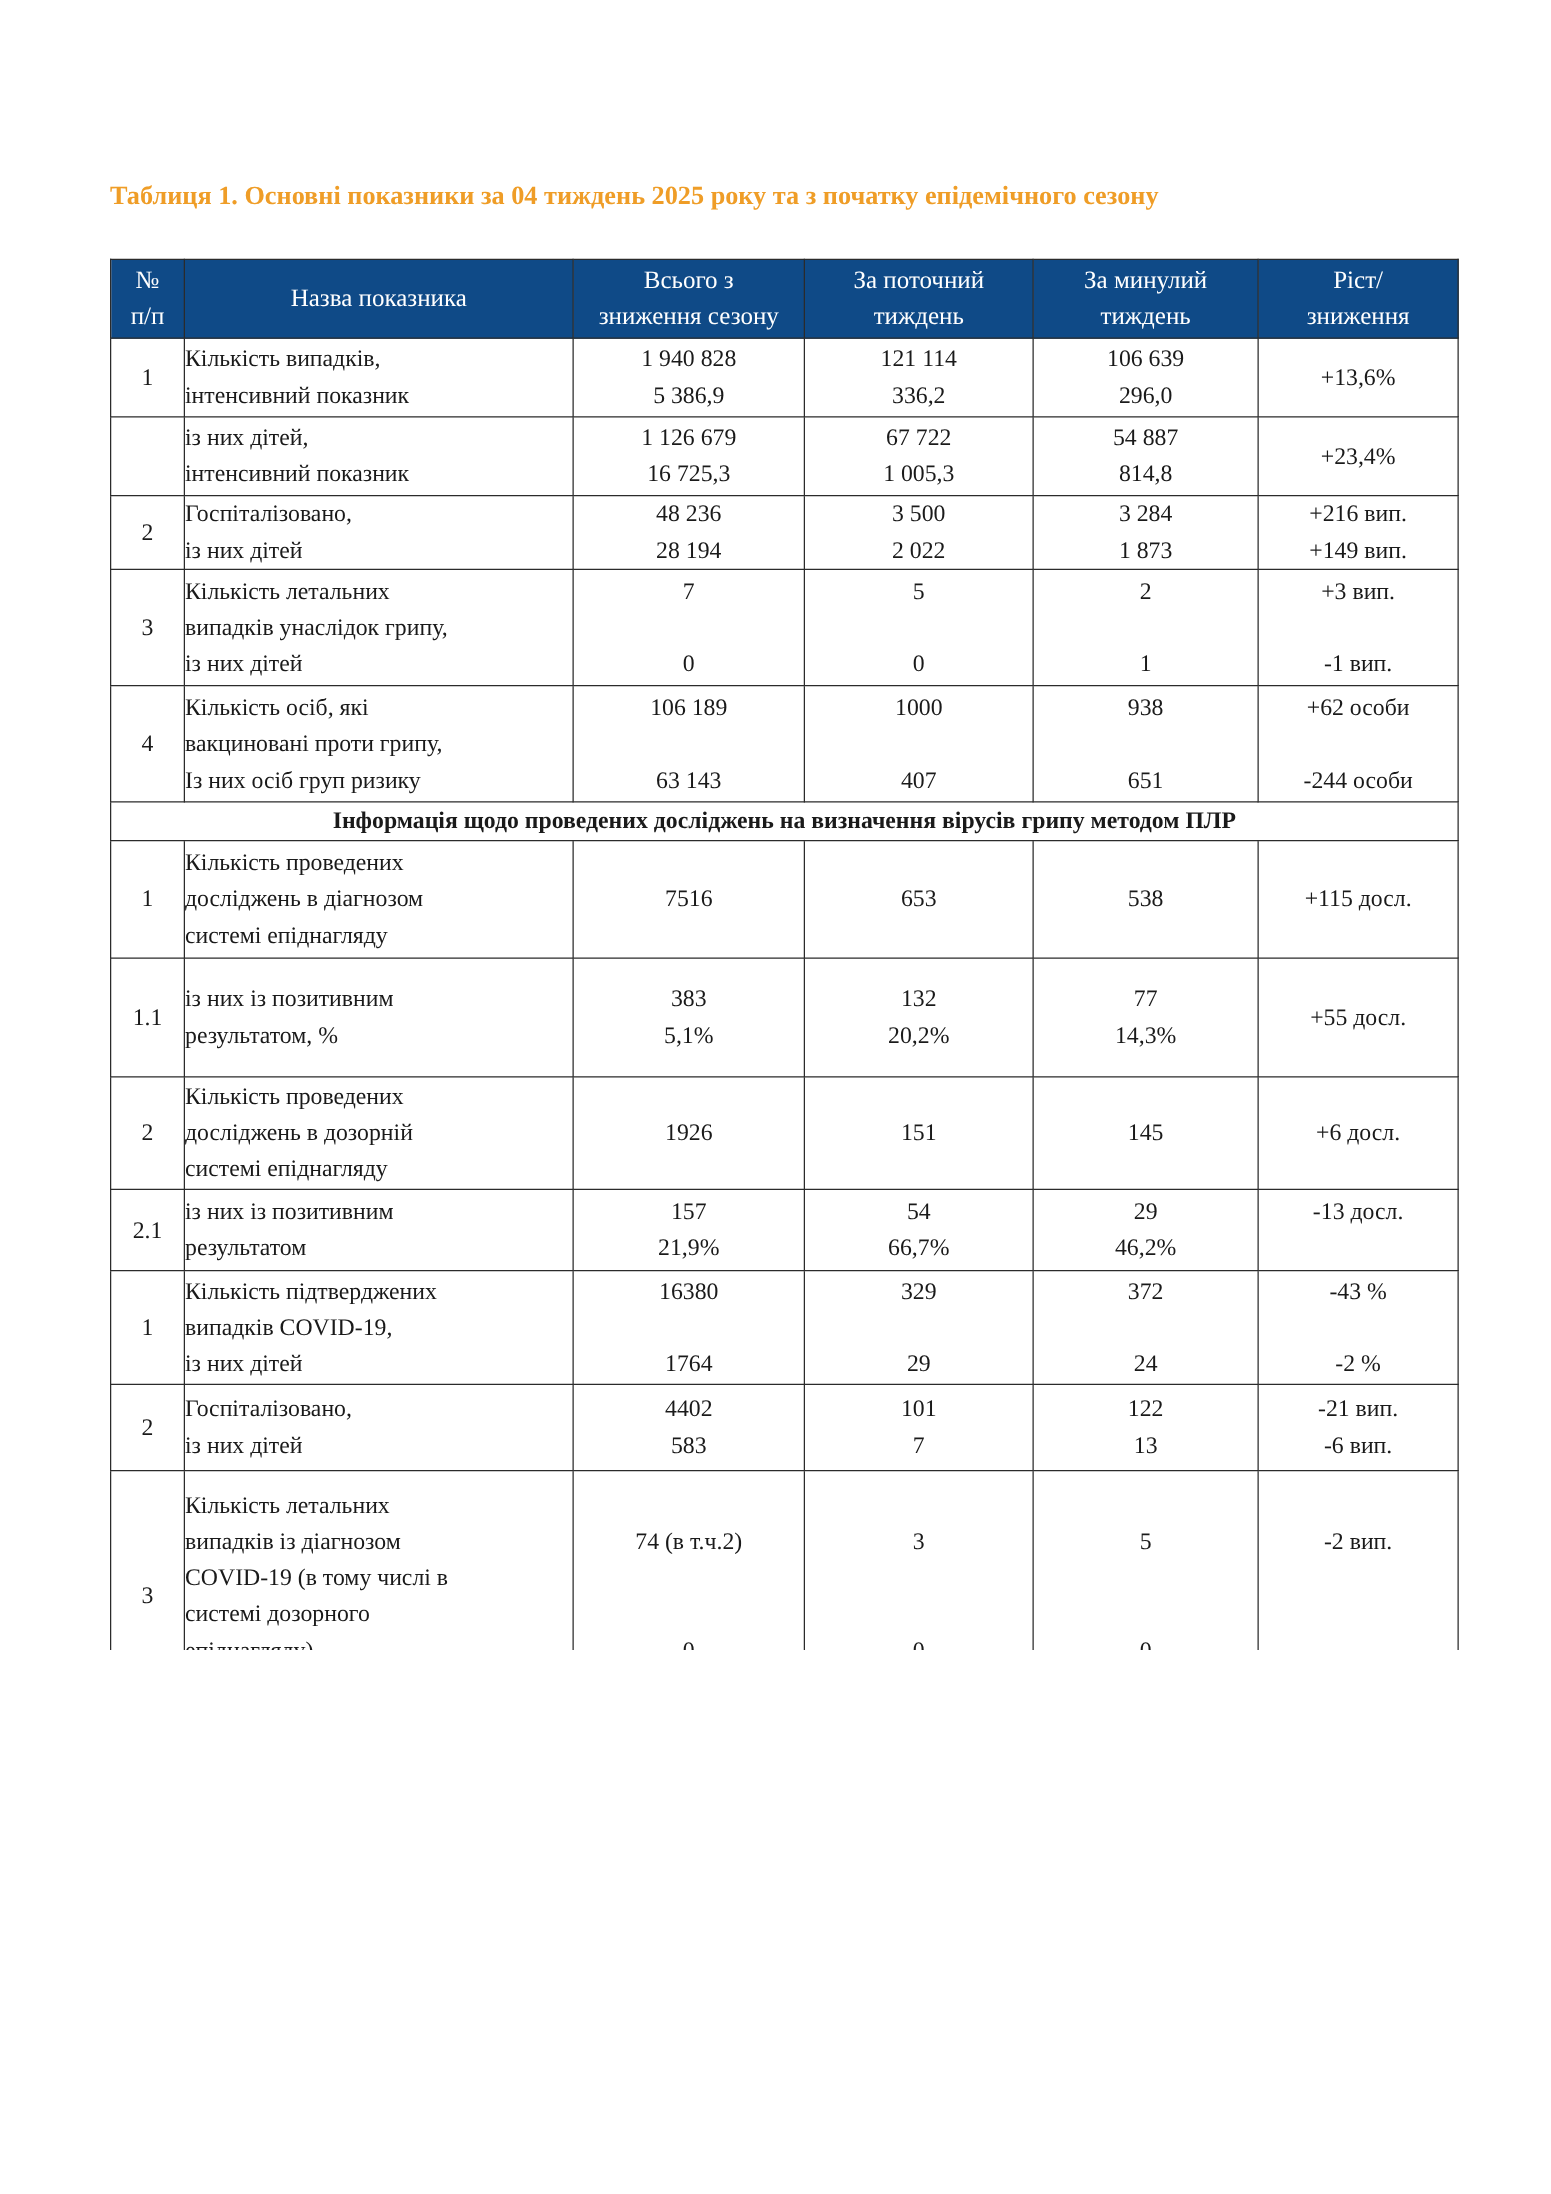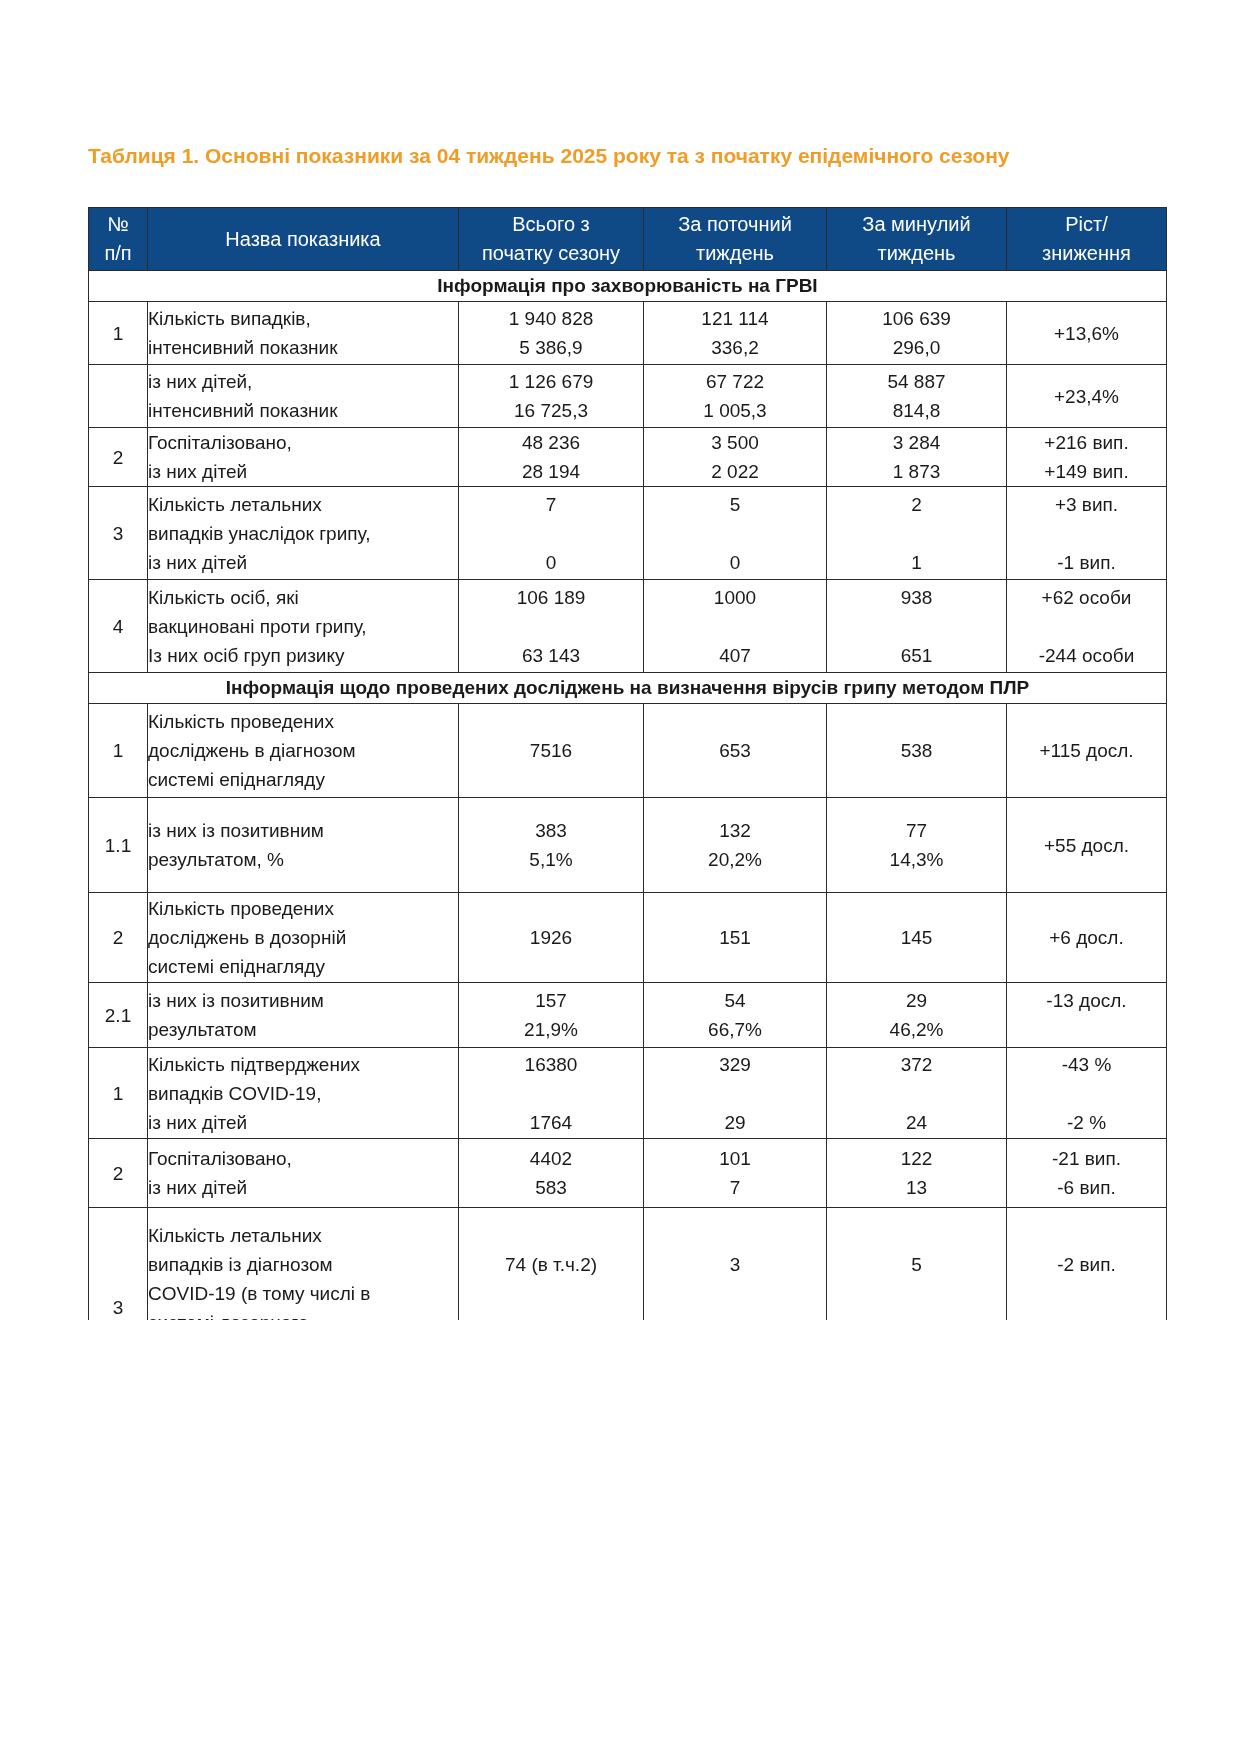--- a/index.html
+++ b/index.html
@@ -1,21 +1,21 @@
 <!DOCTYPE html>
 <html lang="uk" style="--title-color: #EF9D27; --header-bg: #0F4A87;"><head>
 <meta charset="utf-8">
 <style>
   * { margin:0; padding:0; box-sizing:border-box; }
   html,body { background:#ffffff; }
   .page {
     position:relative;
     width:1241px; height:1320px;
     background:#ffffff;
-    font-family:Liberation Sans, sans-serif;
+    font-family:Liberation Serif, serif;
     color:#1a1a1a;
     overflow:hidden;
   }
   .title {
     position:absolute; left:88px; top:144px;
     font-size:21px; font-weight:700;
     color:var(--title-color,#EF9D27);
     white-space:nowrap;
   }
   table.main {
@@ -66,40 +66,37 @@
         <tr style="height: 63px;">
           <th>
             <div class="ln">№</div>
             <div class="ln">п/п</div>
           </th>
           <th>
             <div class="ln">Назва показника</div>
           </th>
           <th>
             <div class="ln">Всього з</div>
-            <div class="ln">початку сезону</div>
+            <div class="ln">зниження сезону</div>
           </th>
           <th>
             <div class="ln">За поточний</div>
             <div class="ln">тиждень</div>
           </th>
           <th>
             <div class="ln">За минулий</div>
             <div class="ln">тиждень</div>
           </th>
           <th>
             <div class="ln">Ріст/</div>
             <div class="ln">зниження</div>
           </th>
         </tr>
       </thead>
       <tbody>
-        <tr style="height: 31px;">
-          <td colspan="6" class="section">Інформація про захворюваність на ГРВІ</td>
-        </tr>
         <tr style="height: 63px;">
           <td class="num">
             <div class="ln">1</div>
           </td>
           <td class="label">
             <div class="ln">Кількість випадків,</div>
             <div class="ln">інтенсивний показник</div>
           </td>
           <td class="val">
             <div class="ln">1 940 828</div>

